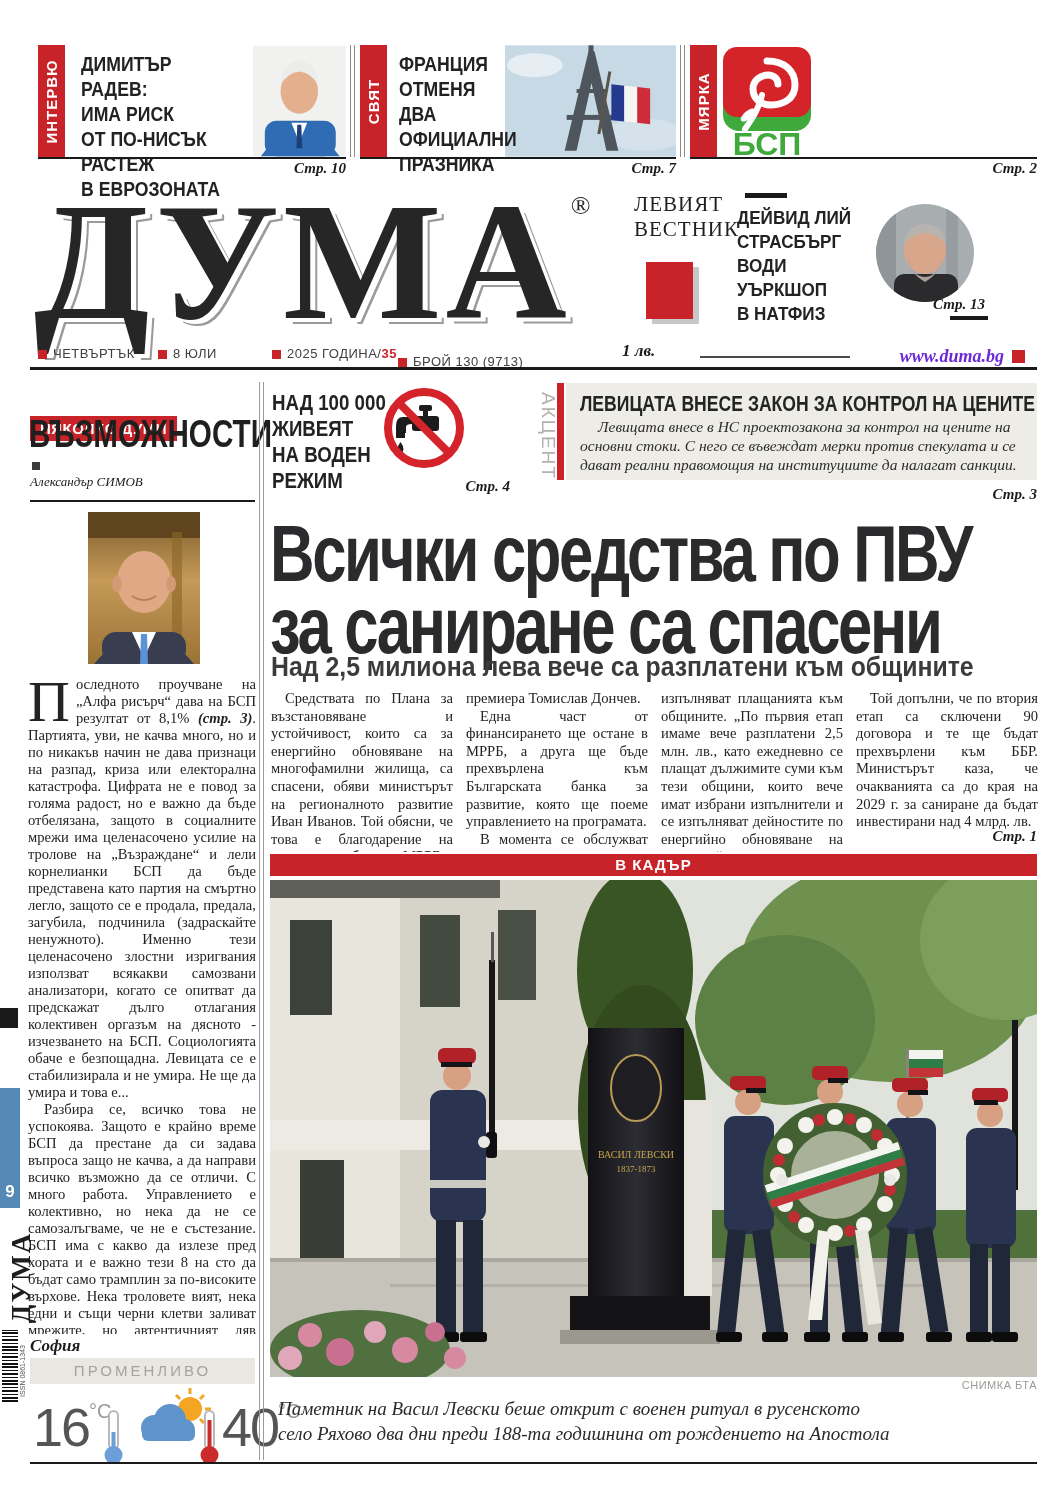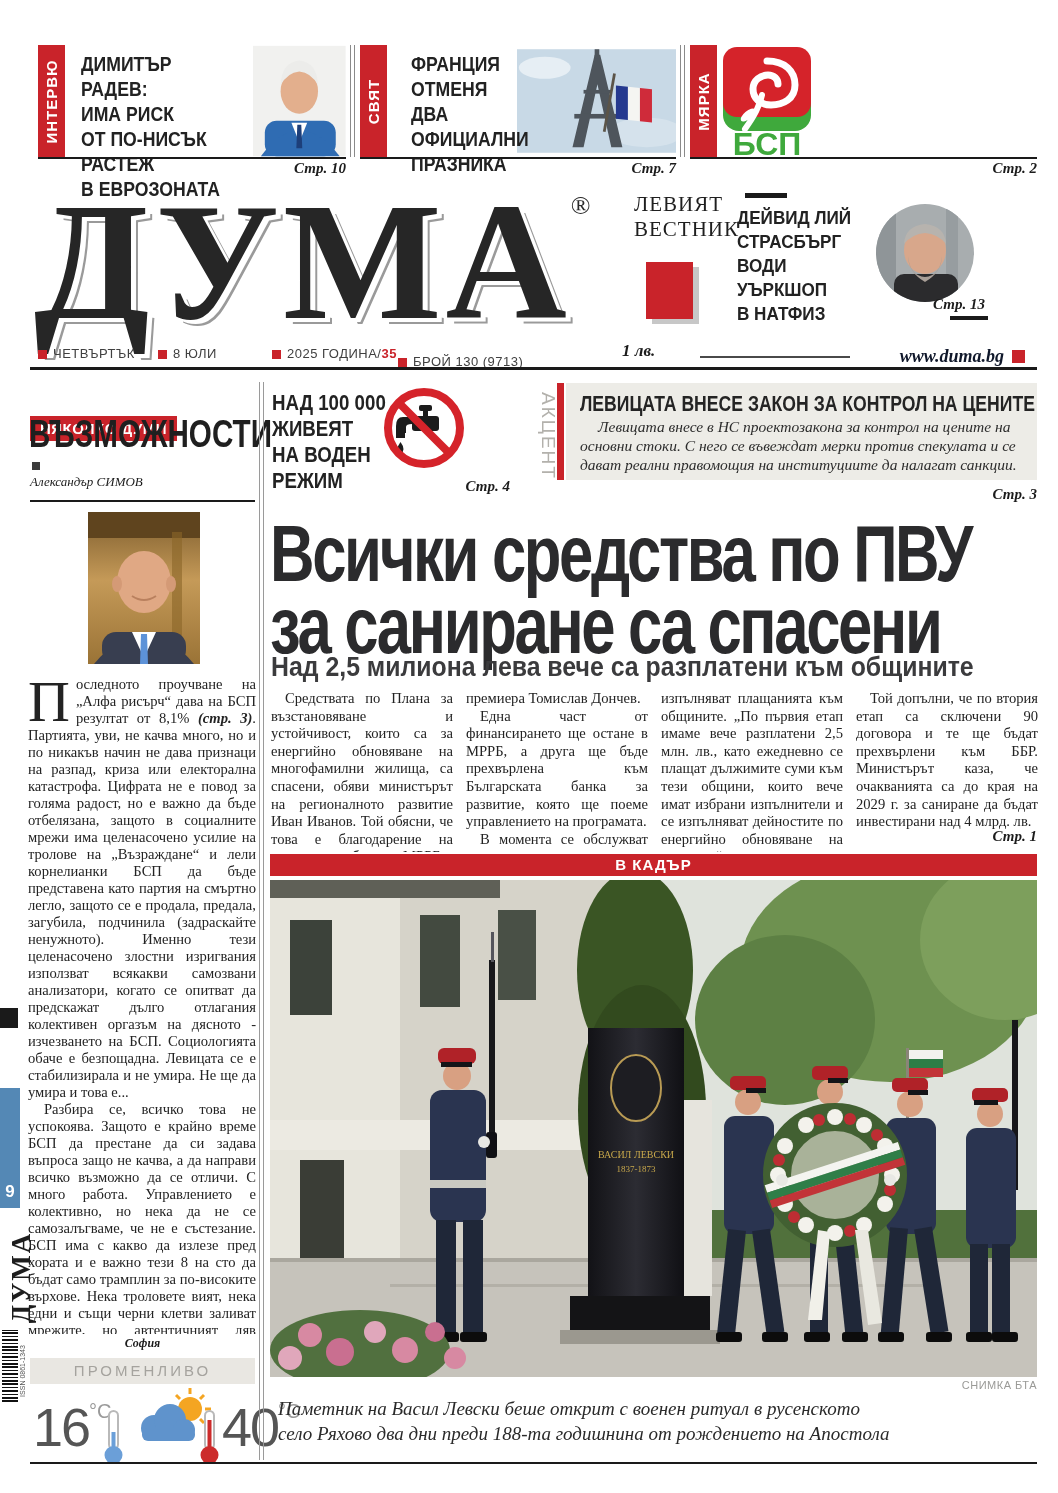--- a/index.html
+++ b/index.html
@@ -85,21 +85,21 @@
   <div class="abs rule" style="left:38px;top:157px;width:308px;height:2px;"></div>
   <div class="abs pageref" style="left:246px;top:160px;width:100px;text-align:right;font-style:italic;">Стр. 10</div>
 
   <div class="abs vline" style="left:350px;top:45px;height:112px;"></div>
   <div class="abs vline" style="left:354px;top:45px;height:112px;"></div>
 
   <div class="abs" style="left:360px;top:45px;width:316px;height:112px;display:flex;">
     <div class="teaser-tag">
         <span>СВЯТ</span>
       </div>
-    <div style="padding:6px 0 0 24px;width:106px;">
+    <div style="padding:6px 0 0 12px;width:106px;">
       <span class="cond teaser-title sqz preline" style="transform:scaleX(.84);">ФРАНЦИЯ
 ОТМЕНЯ ДВА
 ОФИЦИАЛНИ
 ПРАЗНИКА</span>
     </div>
     <svg width="172" height="112" viewBox="0 0 172 112">
       <rect width="172" height="112" fill="#c8d9e6"></rect>
       <ellipse cx="30" cy="20" rx="28" ry="12" fill="#e6eef4"></ellipse>
       <ellipse cx="140" cy="90" rx="40" ry="16" fill="#d5e2ec"></ellipse>
       <path d="M84 6 L60 106 L72 106 L87 38 L102 106 L114 106 L90 6 Z" fill="#4e555c"></path>
@@ -166,21 +166,21 @@
   </svg>
   <div class="abs pageref" style="left:905px;top:296px;width:80px;text-align:right;">Стр. 13</div>
   <div class="abs rule" style="left:950px;top:316px;width:38px;height:4px;"></div>
 
   <div class="abs" style="left:38px;top:344px;"><span class="redsq"></span><span class="dateline-item">ЧЕТВЪРТЪК</span></div>
   <div class="abs" style="left:158px;top:344px;"><span class="redsq"></span><span class="dateline-item">8 ЮЛИ</span></div>
   <div class="abs" style="left:272px;top:344px;"><span class="redsq"></span><span class="dateline-item">2025 ГОДИНА/</span><span class="dateline-item" style="color:#c9232a;font-weight:700;">35</span></div>
   <div class="abs" style="left:398px;top:352px;"><span class="redsq"></span><span class="dateline-item">БРОЙ 130 (9713)</span></div>
   <div class="abs" style="left:622px;top:341px;font-weight:700;font-style:italic;font-size:17px;">1 лв.</div>
   <div class="abs" style="left:700px;top:356px;width:150px;height:2px;background:#4a4a4a;"></div>
-  <div class="abs" style="left:858px;top:346px;width:146px;text-align:right;font-weight:700;font-style:italic;font-size:18px;color:#0f172a;">www.duma.bg</div>
+  <div class="abs" style="left:858px;top:346px;width:146px;text-align:right;font-weight:700;font-style:italic;font-size:18px;color:#6d28d9;">www.duma.bg</div>
   <div class="abs" style="left:1012px;top:350px;width:13px;height:13px;background:#c9232a;"></div>
   <div class="abs rule" style="left:30px;top:367px;width:1007px;height:3px;"></div>
 
   <div class="abs" style="left:30px;top:384px;margin-top:32px;">
     <span class="kicker">НЯКОЛКО ДУМИ</span>
   </div>
   <div class="abs" style="left:29px;top:412px;">
     <span class="cond sqz" style="font-size:39px;transform:scaleX(.76);white-space:nowrap;color:#1f1f1f;">ВЪЗМОЖНОСТИ</span>
   </div>
   <div class="abs" style="left:32px;top:462px;width:8px;height:8px;background:#3c3c3c;"></div>
@@ -205,21 +205,21 @@
     <ellipse cx="29" cy="72" rx="5" ry="8" fill="#d49a76"></ellipse>
     <ellipse cx="83" cy="72" rx="5" ry="8" fill="#d49a76"></ellipse>
     <path d="M44 84 Q56 92 68 84" stroke="#b9805e" stroke-width="2" fill="none"></path>
   </svg>
 
   <div id="opinion-text" class="abs" style="left:28px;top:676px;">
     <p class="p1"><span class="dropcap">П</span><span>оследното проучване на „Алфа рисърч“ дава на БСП резултат от 8,1% </span><span class="bolditalic">(стр. 3)</span><span>. Партията, уви, не качва много, но и по никакъв начин не дава признаци на разпад, криза или електорална катастрофа. Цифрата не е повод за голяма радост, но е важно да бъде отбелязана, защото в социалните мрежи има целенасочено усилие на тролове на „Възраждане“ и лели корнелианки БСП да бъде представена като партия на смъртно легло, защото се е продала, предала, загубила, подчинила (задраскайте ненужното). Именно тези целенасочено злостни изригвания използват всякакви самозвани анализатори, когато се опитват да предскажат дълго отлагания колективен оргазъм на дясното - изчезването на БСП. Социологията обаче е безпощадна. Левицата се е стабилизирала и не умира. Не ще да умира и това е...</span></p>
     <p class="p2">Разбира се, всичко това не успокоява. Защото е крайно време БСП да престане да си задава въпроса защо не качва, а да направи всичко възможно да се отличи. С много работа. Управлението е колективно, но нека да не се самозалъгваме, че не е състезание. БСП има с какво да излезе пред хората и е важно тези 8 на сто да бъдат само трамплин за по-високите върхове. Нека троловете вият, нека едни и същи черни клетви заливат мрежите, но автентичният ляв избирател иска партията с ясно лице, самоуверена и различна. Това е постижимо. Напук на врачките и зложелателите. БСП ще е тук мнооого дълго, след като тях вече няма да ги има...</p>
   </div>
 
-  <div class="abs" style="left:30px;top:1336px;width:225px;text-align:center;font-weight:700;font-style:italic;font-size:12px;">София</div>
+  <div class="abs" style="left:30px;top:1336px;width:225px;text-align:left;font-weight:700;font-style:italic;font-size:17px;">София</div>
   <div id="cond-band" class="abs" style="left:30px;top:1358px;width:225px;height:26px;">ПРОМЕНЛИВО</div>
 
   <div class="abs" style="left:33px;top:1396px;"><span class="temp">16</span><span class="tempdeg">°C</span></div>
   <svg class="abs" style="left:100px;top:1408px;" width="24" height="58" viewBox="0 0 24 58">
     <rect x="9" y="3" width="9" height="38" rx="4.5" fill="#fff" stroke="#b9b9b9" stroke-width="2"></rect>
     <rect x="11.5" y="24" width="4" height="18" fill="#6b9fd8"></rect>
     <circle cx="13.5" cy="47" r="9" fill="#6b9fd8"></circle>
   </svg>
   <svg class="abs" style="left:126px;top:1388px;" width="92" height="64" viewBox="0 0 92 64">
     <g stroke="#f4a522" stroke-width="3">

